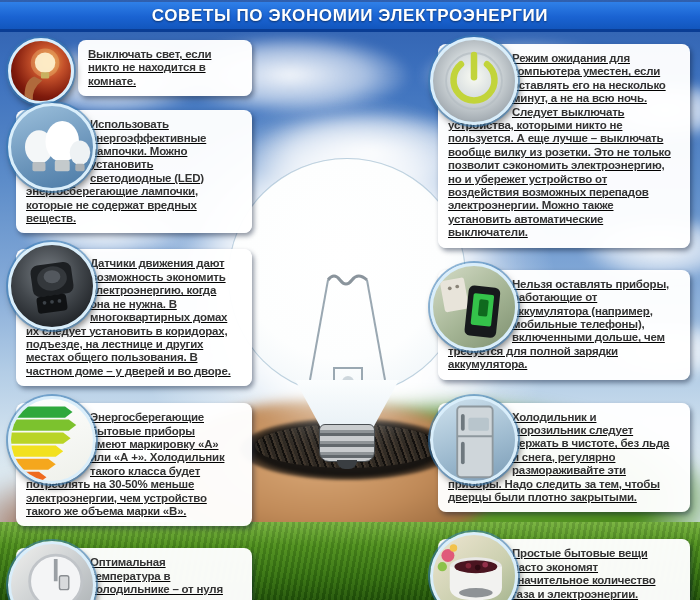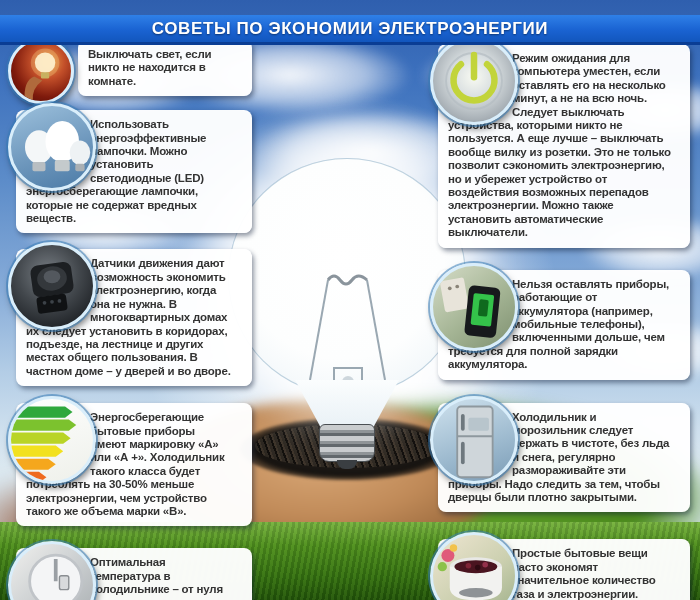--- a/index.html
+++ b/index.html
@@ -3,21 +3,21 @@
 <meta charset="utf-8">
 <style>
   * { margin:0; padding:0; box-sizing:border-box; }
   body { font-family:"Liberation Sans", sans-serif; }
   #poster{
     position:relative; width:700px; height:600px; overflow:hidden;
     background:linear-gradient(180deg,#2f5fae 0%,#3c70bd 12%,#5c8cc9 30%,#86abd8 48%,#b3cde6 62%,#cfe0ee 72%,#dbe8f0 78%);
   }
   
   .header{
-    position:absolute; top:15px; left:0; width:700px; height:30px; z-index:30;
+    position:absolute; top:2px; left:0; width:700px; height:30px; z-index:30;
     background:linear-gradient(180deg,#2f80e8 0%,#1a63d2 55%,#1256bd 100%);
     border-bottom:3px solid #0a3d94;
     display:flex; align-items:center; justify-content:center;
   }
   .header h1{ color:#fff; font-size:17px; font-weight:bold; letter-spacing:.6px; text-shadow:0 1px 2px rgba(0,0,0,.45); }
 
   
   .cloud{ position:absolute; border-radius:50%; filter:blur(5px);
     background:radial-gradient(ellipse at center, rgba(255,255,255,.95) 0%, rgba(255,255,255,.55) 45%, rgba(255,255,255,0) 72%); }
   .glow{ position:absolute; left:130px; top:90px; width:430px; height:430px; border-radius:50%;
@@ -50,21 +50,21 @@
     border:1px solid #4a4f53; }
   .bulb-tip{ position:absolute; left:337px; top:460px; width:20px; height:9px; border-radius:0 0 8px 8px; background:#3a3e42; z-index:8; }
 
   
   .column{ position:absolute; z-index:20; }
   .col-left{ left:16px; top:40px; width:236px; }
   .col-right{ left:438px; top:44px; width:252px; }
 
   .tip{ position:relative; }
   .tip-box{ background:rgba(255,255,255,.97); border-radius:8px; padding:8px 19px 8px 10px;
-    box-shadow:2px 3px 5px rgba(10,25,50,.45); min-height:44px; }
+    box-shadow:2px 3px 5px rgba(10,25,50,.45); min-height:44px;text-decoration:underline; }
   .tip-box p{ font-size:11.5px; line-height:13.4px; font-weight:bold; color:#333; letter-spacing:-.2px; }
   .spacer{ float:left; width:64px; height:62px; }
 
   .icon-circle{ position:absolute; left:-8px; top:-7px; width:88px; height:88px; border-radius:50%;
     border:3px solid #d9eefb; box-shadow:0 0 0 2px rgba(55,125,185,.55), 2px 4px 7px rgba(0,0,0,.5);
     overflow:hidden; z-index:3; }
   .icon-circle svg{ display:block; width:100%; height:100%; }
 
   
   .tip.small .icon-circle{ width:66px; height:66px; left:-8px; top:-2px; }

